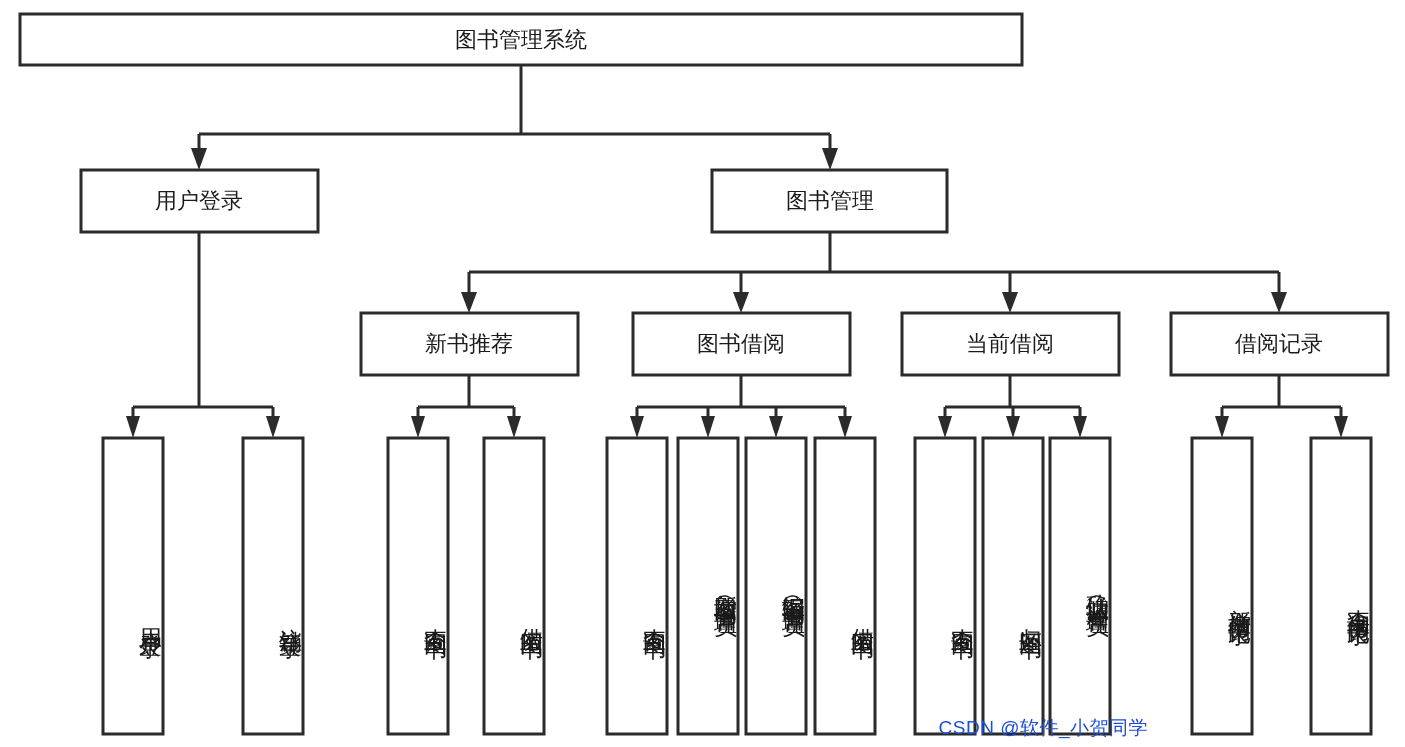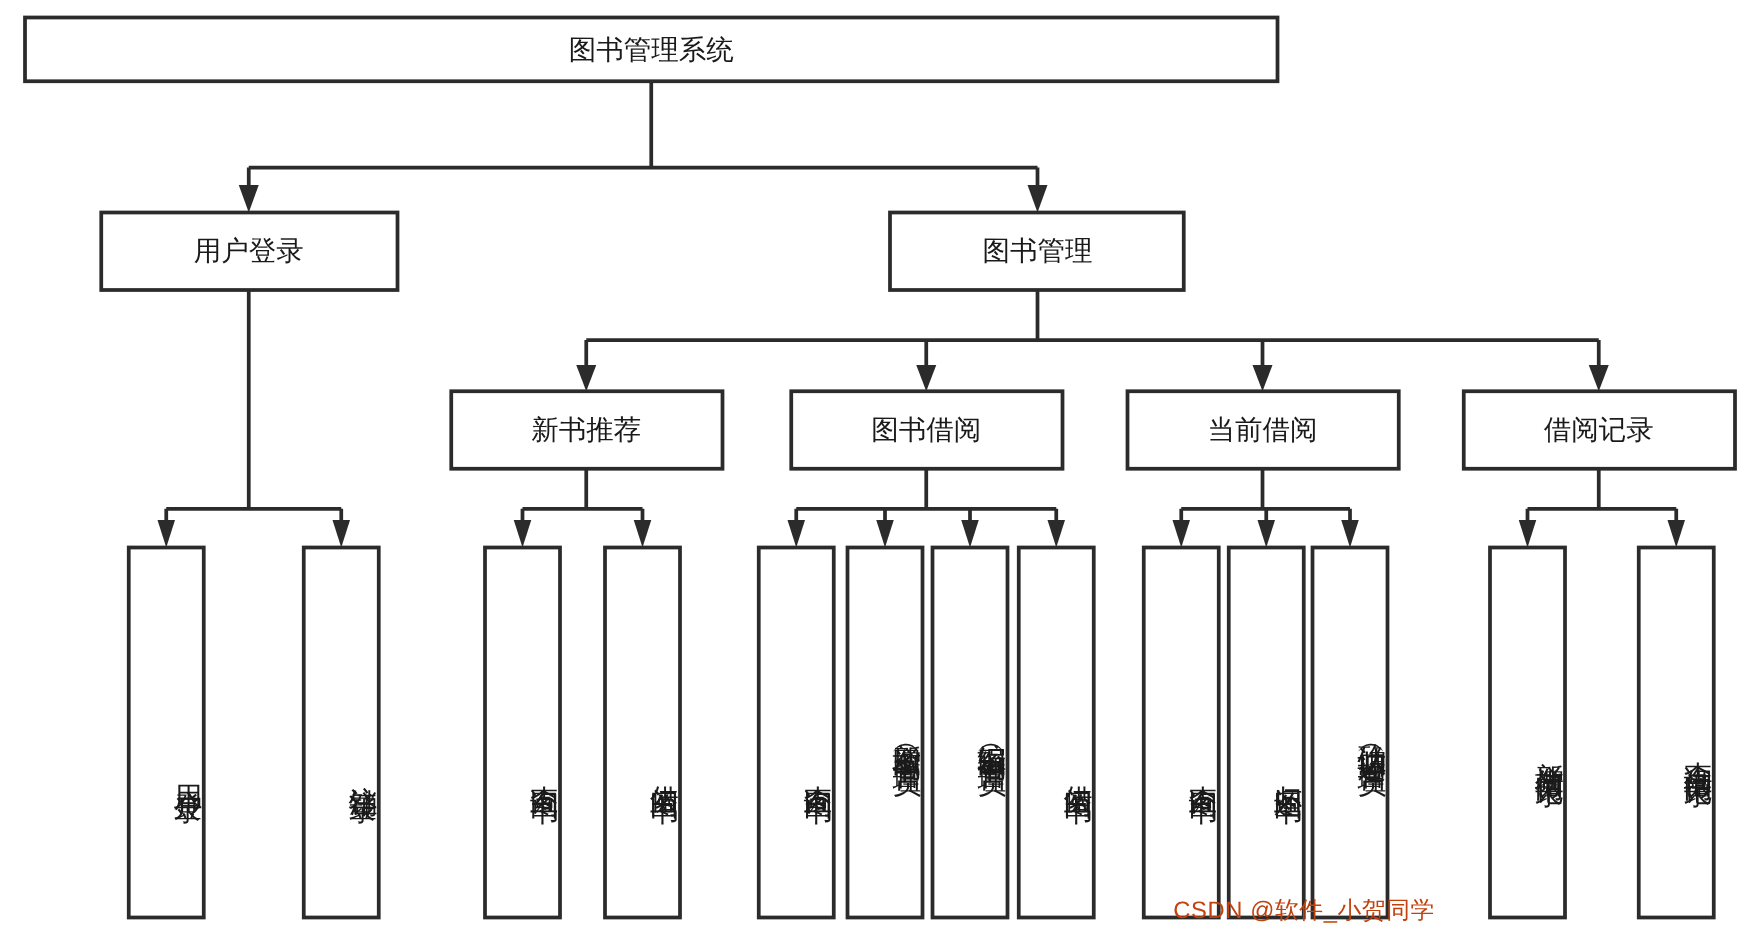--- a/index.html
+++ b/index.html
@@ -62,21 +62,21 @@
     justify-content: center;
     pointer-events: none;
     white-space: nowrap;
   }
   .watermark {
     position: absolute;
     right: 10px;
     bottom: 6px;
     font-family: "Liberation Sans", "DejaVu Sans", sans-serif;
     font-size: 19px;
-    color: #c2410c;
+    color: #1d4ed8;
     letter-spacing: 0.5px;
     user-select: none;
   }
 </style>
 </head>
 <body>
 
 <div id="diagram-root">
   <svg class="diagram" viewBox="0 0 1405 747" xmlns="http://www.w3.org/2000/svg">
 

